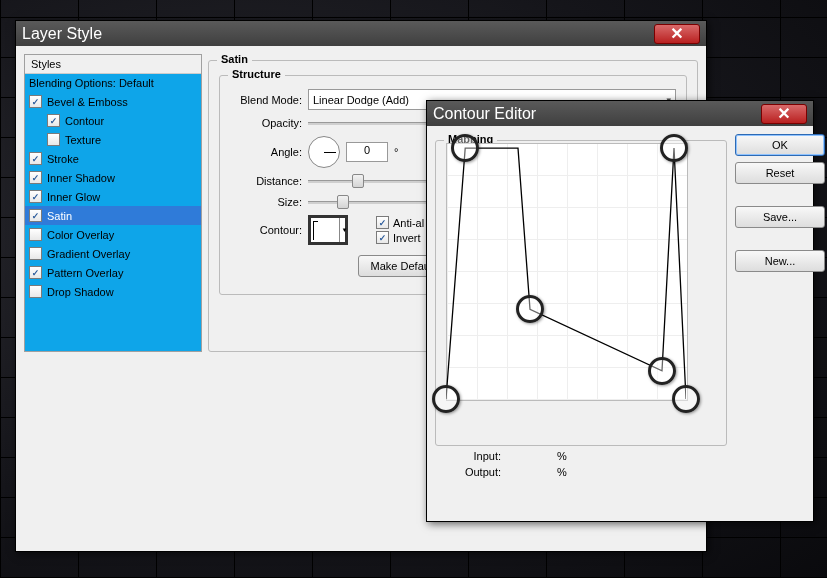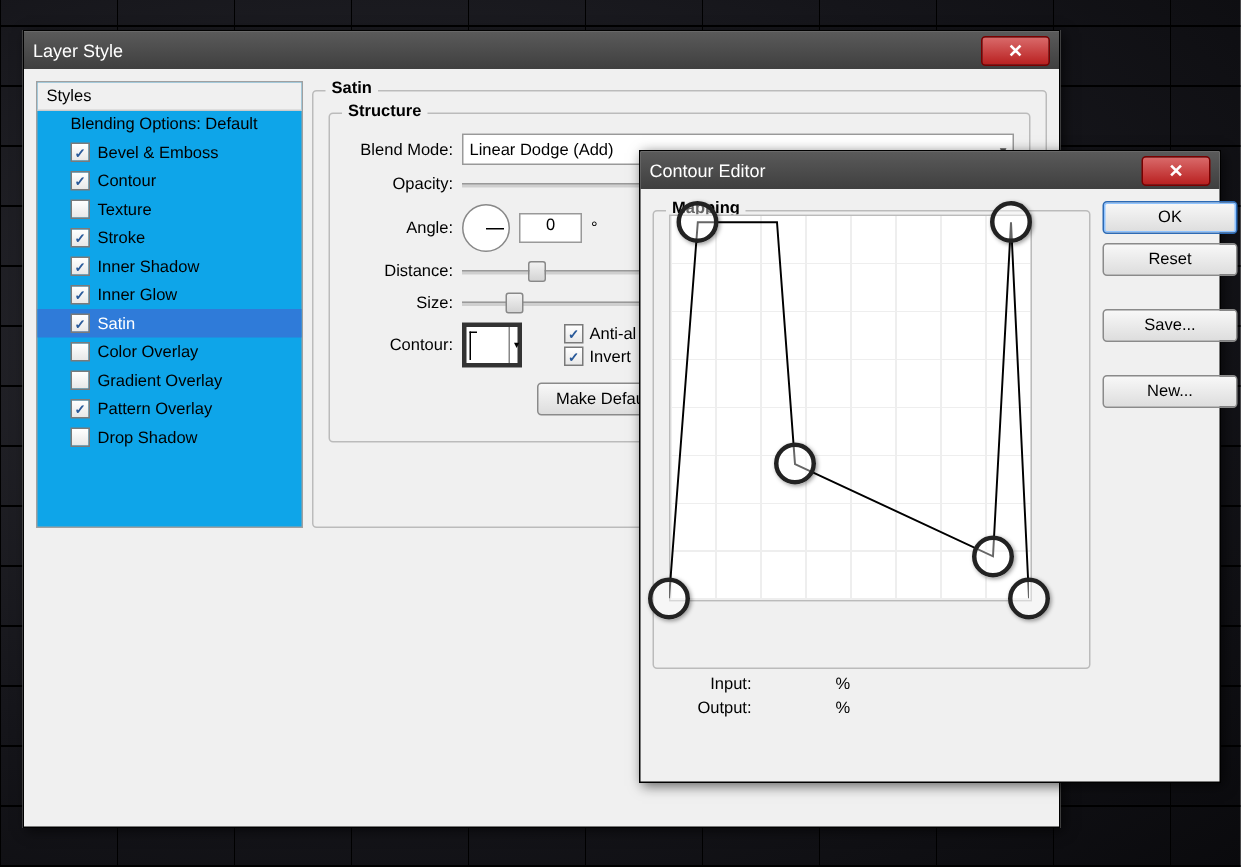--- a/index.html
+++ b/index.html
@@ -1,24 +1,24 @@
 <!DOCTYPE html>
 <html><head>
 <meta charset="utf-8">
 <style>
 body{margin:0;font-family:"Segoe UI",Tahoma,sans-serif;font-size:11px;background:#1a1a1a;position:relative;width:827px;height:578px;overflow:hidden}
 .brick-bg{position:absolute;inset:0;background:repeating-linear-gradient(90deg,#000 0,#000 1px,transparent 1px,transparent 78px),repeating-linear-gradient(0deg,#000 0,#000 1px,transparent 1px,transparent 40px),radial-gradient(ellipse at 30% 40%,#2a2a30 0%,#15151a 60%,#0a0a0d 100%)}
 .dlg{position:absolute;background:#f0f0f0;border:1px solid #000;box-shadow:2px 2px 8px rgba(0,0,0,.6)}
-.tbar{height:25px;background:linear-gradient(#5a5a5a,#3f3f3f);display:flex;align-items:center;padding:0 6px;color:#fff;font-size:12px}
+.tbar{height:25px;background:linear-gradient(#5a5a5a,#3f3f3f);display:flex;align-items:center;padding:0 6px;color:#fff;font-size:16px}
 .tbar .ttl{flex:1}
 .xbtn{width:44px;height:18px;background:linear-gradient(#d96a6a,#b92020);border:1px solid #7a0000;border-radius:3px;display:flex;align-items:center;justify-content:center;color:#fff;font-weight:bold;font-family:Arial;line-height:1}
 .body{padding:8px;display:flex;gap:6px}
 .styles-panel{width:176px;border:1px solid #a0a0a0;background:#0ea5e9}
 .shead{padding:3px 6px;border-bottom:1px solid #ccc;background:#f0f0f0}
-.srow{padding:3px 22px;display:flex;align-items:center;gap:5px;cursor:default}
+.srow{padding:3px 4px;display:flex;align-items:center;gap:5px;cursor:default}
 .srow.sel{background:#2f7bd9;color:#fff}
 .srow.ind{padding-left:22px}
 .cb{width:11px;height:11px;border:1px solid #7a7a7a;background:linear-gradient(#fff,#e8e8e8);display:inline-flex;align-items:center;justify-content:center;font-size:9px;color:#2a5a9a}
 .cb.on::after{content:"✓";font-weight:bold}
 .right{flex:1;position:relative}
 .fs{border:1px solid #bbb;border-radius:3px;padding:8px 10px 12px;margin:6px 0 0;position:relative}
 .fs .leg{position:absolute;top:-8px;left:8px;background:#f0f0f0;padding:0 4px;font-weight:bold}
 .ctl-row{display:flex;align-items:center;margin:5px 0;gap:6px}
 .lbl{width:72px;text-align:right;}
 .lbl.noline{text-decoration:none}

